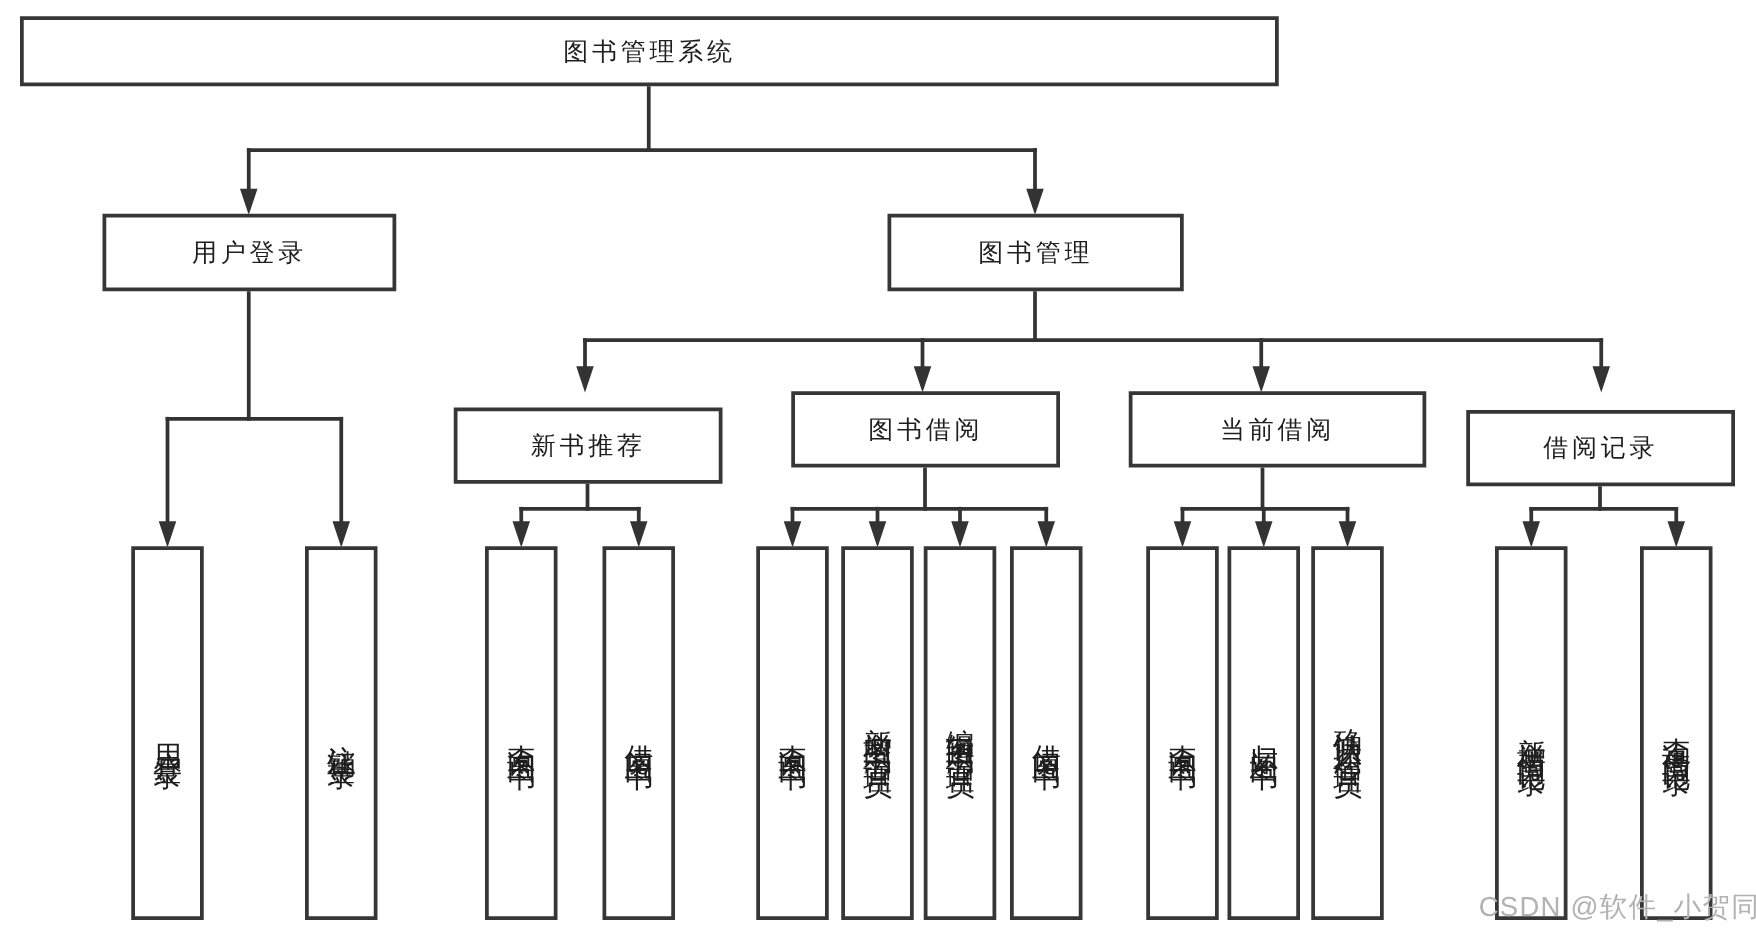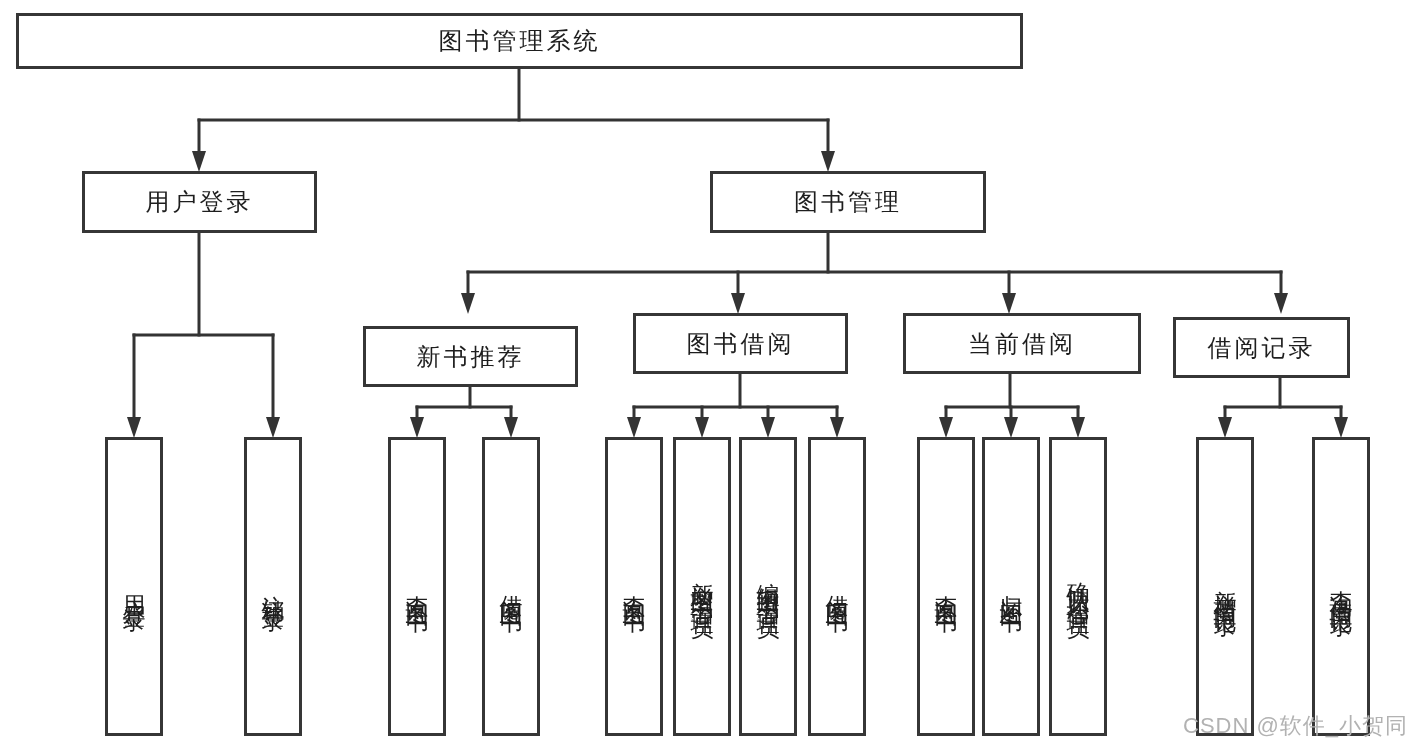--- a/index.html
+++ b/index.html
@@ -13,21 +13,21 @@
   }
   .connectors{position:absolute;left:0;top:0;z-index:1;}
   .node{
     position:absolute;
     box-sizing:border-box;
     background:#ffffff;
     border:3px solid #363636;
     display:flex;
     align-items:center;
     justify-content:center;
-    font-size:24px;
+    font-size:20px;
     letter-spacing:3px;
     z-index:2;
     white-space:nowrap;
   }
   .vnode{
     writing-mode:vertical-rl;
     text-orientation:upright;
     font-size:23px;
     letter-spacing:5px;
     line-height:1;
@@ -110,26 +110,26 @@
       <polygon points="1004,417 1018,417 1011,438"></polygon>
       <polygon points="1071,417 1085,417 1078,438"></polygon>
       <polygon points="1218,417 1232,417 1225,438"></polygon>
       <polygon points="1334,417 1348,417 1341,438"></polygon>
     </g>
   </svg>
 
   <div class="node" style="left:16px;top:13px;width:1007px;height:56px">图书管理系统</div>
 
   <div class="node" style="left:82px;top:171px;width:235px;height:62px">用户登录</div>
-  <div class="node" style="left:710px;top:171px;width:276px;height:62px">图书管理</div>
+  <div class="node" style="left:710px;top:171px;width:237px;height:62px">图书管理</div>
 
   <div class="node" style="left:363px;top:326px;width:215px;height:61px">新书推荐</div>
   <div class="node" style="left:633px;top:313px;width:215px;height:61px">图书借阅</div>
   <div class="node" style="left:903px;top:313px;width:238px;height:61px">当前借阅</div>
-  <div class="node" style="left:1173px;top:317px;width:177px;height:61px">借阅记录</div>
+  <div class="node" style="left:1173px;top:328px;width:215px;height:61px">借阅记录</div>
 
   <div class="node vnode" style="left:105px;top:437px;width:58px;height:299px">用户登录</div>
   <div class="node vnode" style="left:244px;top:437px;width:58px;height:299px">注销登录</div>
 
   <div class="node vnode" style="left:388px;top:437px;width:58px;height:299px">查询图书</div>
   <div class="node vnode" style="left:482px;top:437px;width:58px;height:299px">借阅图书</div>
 
   <div class="node vnode" style="left:605px;top:437px;width:58px;height:299px">查询图书</div>
   <div class="node vnode" style="left:673px;top:437px;width:58px;height:299px">新增图书（管理员）</div>
   <div class="node vnode" style="left:739px;top:437px;width:58px;height:299px">编辑图书（管理员）</div>

